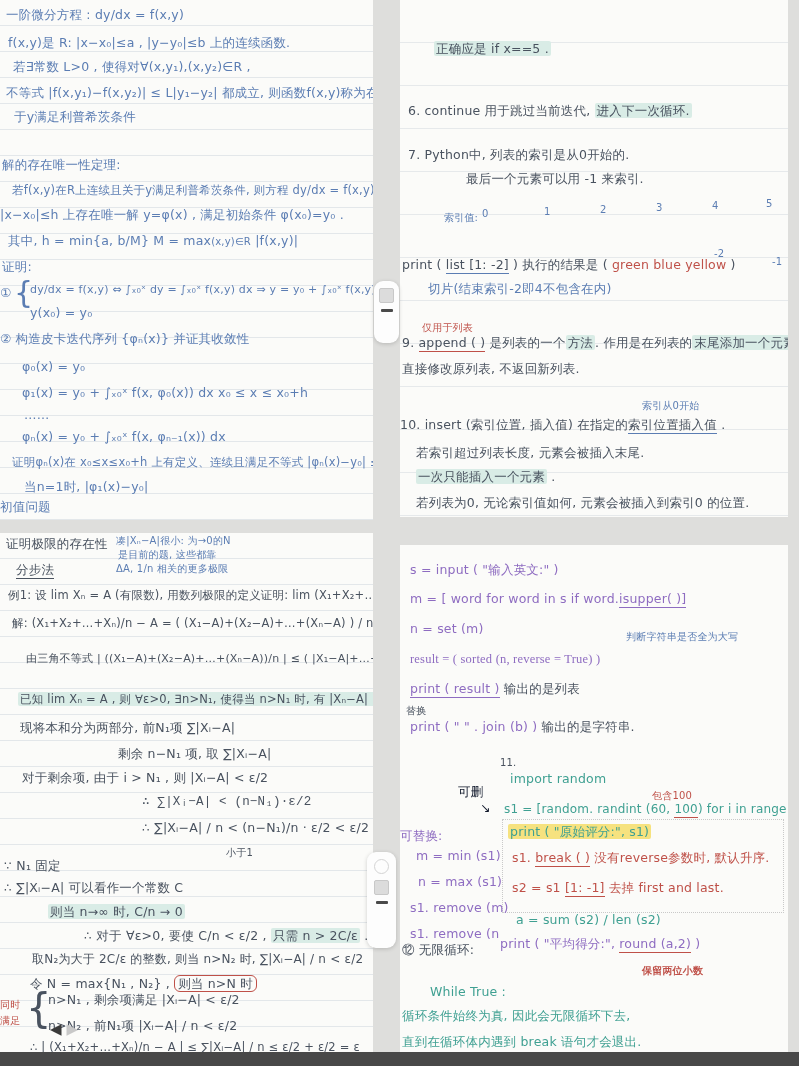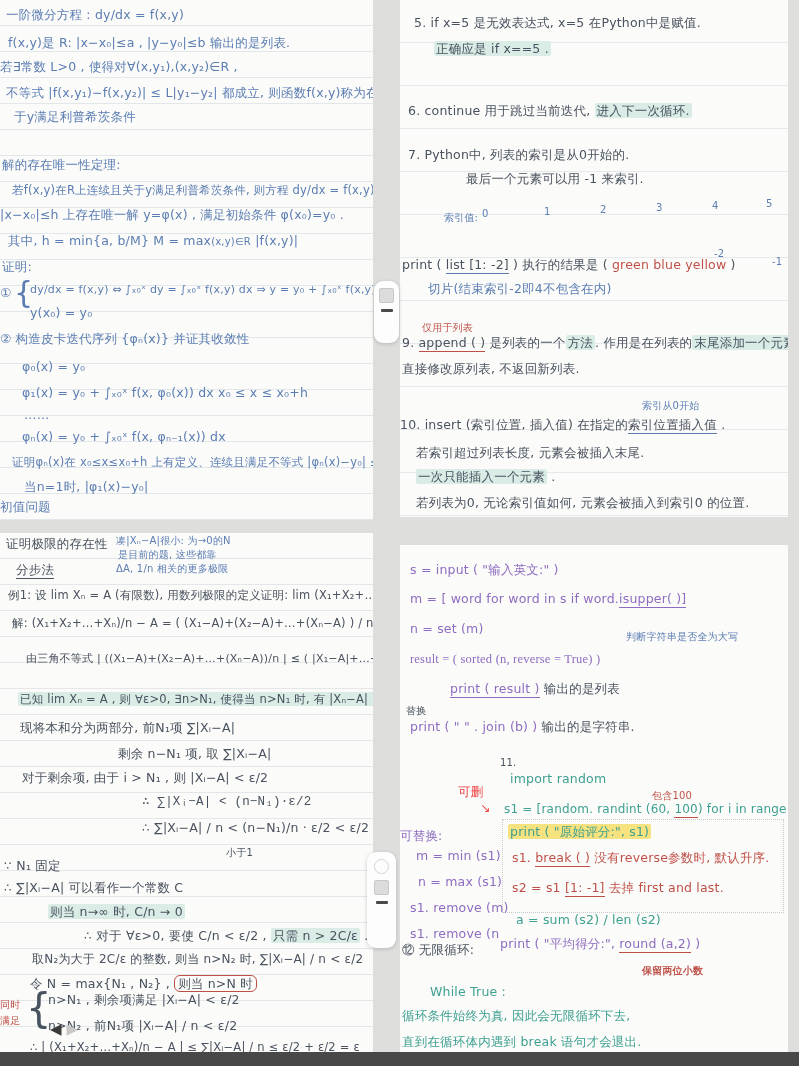--- a/index.html
+++ b/index.html
@@ -4,21 +4,21 @@
 <style>
   html,body{margin:0;padding:0;background:#e3e3e1;}
   .stage{position:relative;width:799px;height:1066px;background:#dededc;overflow:hidden;
          font-family:"DejaVu Sans",sans-serif;}
   .page{position:absolute;background-color:#fbfbf9;overflow:hidden;}
   .ruled-a{background-image:repeating-linear-gradient(to bottom,transparent 0,transparent 25px,#e3e7ea 25px,#e3e7ea 26px);}
   .ruled-b{background-image:repeating-linear-gradient(to bottom,transparent 0,transparent 42px,#e6e9eb 42px,#e6e9eb 43px);}
   .line{position:absolute;font-size:12.5px;line-height:1.15;white-space:nowrap;letter-spacing:.2px;}
   .sm{font-size:10px;}
   .c-blue{color:#5b7db3}.c-dark{color:#49525f}.c-red{color:#bf5048}
-  .c-purple{color:#8e6cc1}.c-green{color:#3fa092}.c-orange{color:#ef4444}
+  .c-purple{color:#8e6cc1}.c-green{color:#3fa092}.c-orange{color:#0f172a}
   .hl-teal{background:#d9ece6;padding:0 2px;border-radius:2px;}
   .hl-yellow{background:#f6e27f;padding:0 2px;border-radius:2px;}
   .u-self{border-bottom:1.4px solid currentColor;padding-bottom:1px;}
   .u-red{border-bottom:1.6px solid #bf5048;padding-bottom:1px;}
   .u-blue{border-bottom:1.6px solid #5b7db3;padding-bottom:1px;}
   .box{border:1.6px solid #bf5048;border-radius:6px;padding:0 3px;}
   .dotted-box{position:absolute;border:1.5px dotted #c9c9c9;background:transparent;}
   .tool{position:absolute;background:#fdfdfd;border-radius:9px;box-shadow:0 1px 4px rgba(0,0,0,.18);
         display:flex;flex-direction:column;align-items:center;gap:6px;padding:7px 0;}
   .tool .circ{width:13px;height:13px;border:1.5px solid #d4d4d4;border-radius:50%;}
@@ -28,22 +28,22 @@
   .nav .prev{color:#3a3a3a}.nav .next{color:#c8c8c8}
   .bottombar{position:absolute;left:0;top:1052px;width:799px;height:14px;background:#484848;}
 </style>
 </head>
 <body>
 
 <div class="stage">
 
   <div class="page ruled-a" style="left:0;top:0;width:373px;height:520px">
       <div class="line" style="left: 6px; top: 8px;"><span class="c-blue">一阶微分方程 :  dy/dx = f(x,y)</span></div>
-      <div class="line" style="left: 8px; top: 36px;"><span class="c-blue">f(x,y)是 R: |x−x₀|≤a , |y−y₀|≤b 输出的是列表.</span></div>
-      <div class="line" style="left: 0px; top: 60px;"><span class="c-blue">若∃常数 L&gt;0 , 使得对∀(x,y₁),(x,y₂)∈R ,</span></div>
+      <div class="line" style="left: 8px; top: 36px;"><span class="c-blue">f(x,y)是 R: |x−x₀|≤a , |y−y₀|≤b 上的连续函数.</span></div>
+      <div class="line" style="left: 0px; top: 60px; padding-left: 13px;"><span class="c-blue">若∃常数 L&gt;0 , 使得对∀(x,y₁),(x,y₂)∈R ,</span></div>
       <div class="line" style="left: 6px; top: 86px;"><span class="c-blue">不等式 |f(x,y₁)−f(x,y₂)| ≤ L|y₁−y₂| 都成立, 则函数f(x,y)称为在R上关</span></div>
       <div class="line" style="left: 14px; top: 110px;"><span class="c-blue">于y满足利普希茨条件</span></div>
       <div class="line" style="left: 2px; top: 158px;"><span class="c-blue">解的存在唯一性定理:</span></div>
       <div class="line" style="left: 12px; top: 184px; font-size: 11.5px;"><span class="c-blue">若f(x,y)在R上连续且关于y满足利普希茨条件, 则方程 dy/dx = f(x,y) 在区间</span></div>
       <div class="line" style="left: 0px; top: 208px;"><span class="c-blue">|x−x₀|≤h 上存在唯一解 y=φ(x) , 满足初始条件 φ(x₀)=y₀ .</span></div>
       <div class="line" style="left: 8px; top: 234px;"><span class="c-blue">其中,  h = min{a, b/M}      M = max</span><span class="c-blue sm">(x,y)∈R</span><span class="c-blue"> |f(x,y)|</span></div>
       <div class="line" style="left: 2px; top: 260px;"><span class="c-blue">证明:</span></div>
       <div class="line" style="left: 0px; top: 286px;"><span class="c-blue">①</span></div>
       <div class="line" style="left: 14px; top: 276px; font-size: 30px;"><span class="c-blue">{</span></div>
       <div class="line" style="left: 30px; top: 284px; font-size: 11px;"><span class="c-blue">dy/dx = f(x,y)   ⇔   ∫ₓ₀ˣ dy = ∫ₓ₀ˣ f(x,y) dx   ⇒   y = y₀ + ∫ₓ₀ˣ f(x,y) dx</span></div>
@@ -52,21 +52,20 @@
       <div class="line" style="left: 22px; top: 360px;"><span class="c-blue">φ₀(x) = y₀</span></div>
       <div class="line" style="left: 22px; top: 386px;"><span class="c-blue">φ₁(x) = y₀ + ∫ₓ₀ˣ f(x, φ₀(x)) dx       x₀ ≤ x ≤ x₀+h</span></div>
       <div class="line" style="left: 24px; top: 408px;"><span class="c-blue">……</span></div>
       <div class="line" style="left: 22px; top: 430px;"><span class="c-blue">φₙ(x) = y₀ + ∫ₓ₀ˣ f(x, φₙ₋₁(x)) dx</span></div>
       <div class="line" style="left: 12px; top: 456px; font-size: 11.5px;"><span class="c-blue">证明φₙ(x)在 x₀≤x≤x₀+h 上有定义、连续且满足不等式 |φₙ(x)−y₀| ≤ b</span></div>
       <div class="line" style="left: 24px; top: 480px;"><span class="c-blue">当n=1时, |φ₁(x)−y₀|</span></div>
       <div class="line" style="left: 0px; top: 500px;"><span class="c-blue">初值问题</span></div>
     </div>
 
   <div class="page ruled-b" style="left:400px;top:0;width:388px;height:517px">
-      <div class="line" style="left: 14px; top: 16px;"><span class="c-dark">5.   if x=5 是无效表达式, x=5 在Python中是赋值.</span></div>
       <div class="line" style="left: 34px; top: 42px;"><span class="c-dark hl-teal">正确应是 if x==5 .</span></div>
       <div class="line" style="left: 8px; top: 104px;"><span class="c-dark">6. continue 用于跳过当前迭代, </span><span class="c-dark hl-teal">进入下一次循环.</span></div>
       <div class="line" style="left: 8px; top: 148px;"><span class="c-dark">7. Python中, 列表的索引是从0开始的.</span></div>
       <div class="line" style="left: 66px; top: 172px;"><span class="c-dark">最后一个元素可以用 -1 来索引.</span></div>
       <div class="line" style="left: 44px; top: 210px;"><span class="c-blue sm">索引值:</span></div>
       <div class="line" style="left: 82px; top: 206px;"><span class="c-blue sm">0</span></div>
       <div class="line" style="left: 144px; top: 204px;"><span class="c-blue sm">1</span></div>
       <div class="line" style="left: 200px; top: 202px;"><span class="c-blue sm">2</span></div>
       <div class="line" style="left: 256px; top: 200px;"><span class="c-blue sm">3</span></div>
       <div class="line" style="left: 312px; top: 198px;"><span class="c-blue sm">4</span></div>
@@ -115,21 +114,21 @@
       <div class="line" style="left: 30px; top: 508px; font-size: 11.5px;"><span class="c-dark">∴  | (X₁+X₂+…+Xₙ)/n − A |  ≤  ∑|Xᵢ−A| / n  ≤  ε/2 + ε/2  =  ε</span></div>
     </div>
 
   <div class="page" style="left:400px;top:545px;width:388px;height:507px">
     <div class="dotted-box" style="left:102px;top:274px;width:280px;height:92px"></div>
   <div class="line" style="left: 10px; top: 18px;"><span class="c-purple">s = input ( "输入英文:" )</span></div>
       <div class="line" style="left: 10px; top: 47px;"><span class="c-purple">m = [ word for word in s if word.</span><span class="c-purple u-self">isupper( )]</span></div>
       <div class="line" style="left: 10px; top: 77px;"><span class="c-purple">n = set (m)</span></div>
       <div class="line" style="left: 226px; top: 84px;"><span class="c-blue sm">判断字符串是否全为大写</span></div>
       <div class="line" style="left: 10px; top: 107px; font-family: Liberation Serif, serif;"><span class="c-purple">result = ( sorted (n, reverse = True) )</span></div>
-      <div class="line" style="left: 10px; top: 137px; margin-left: 40px;"><span class="c-purple u-self">print ( result )</span><span class="c-dark">  输出的是列表</span></div>
+      <div class="line" style="left: 10px; top: 137px;"><span class="c-purple u-self">print ( result )</span><span class="c-dark">  输出的是列表</span></div>
       <div class="line" style="left: 6px; top: 158px;"><span class="c-dark sm">替换</span></div>
       <div class="line" style="left: 10px; top: 175px;"><span class="c-purple">print ( " " . join (b) )</span><span class="c-dark"> 输出的是字符串.</span></div>
       <div class="line" style="left: 100px; top: 210px;"><span class="c-dark sm">11.</span></div>
       <div class="line" style="left: 110px; top: 227px;"><span class="c-green">import random</span></div>
       <div class="line" style="left: 252px; top: 243px;"><span class="c-red sm">包含100</span></div>
       <div class="line" style="left: 58px; top: 240px;"><span class="c-orange">可删</span></div>
       <div class="line" style="left: 80px; top: 256px;"><span class="c-orange">↘</span></div>
       <div class="line" style="left: 104px; top: 258px; font-size: 12px;"><span class="c-green">s1 = [random. randint (60, </span><span class="c-green u-red">100</span><span class="c-green">) for i in range (20)]</span></div>
       <div class="line" style="left: 108px; top: 280px;"><span class="c-green hl-yellow">print ( "原始评分:", s1)</span></div>
       <div class="line" style="left: 0px; top: 284px;"><span class="c-purple">可替换:</span></div>

